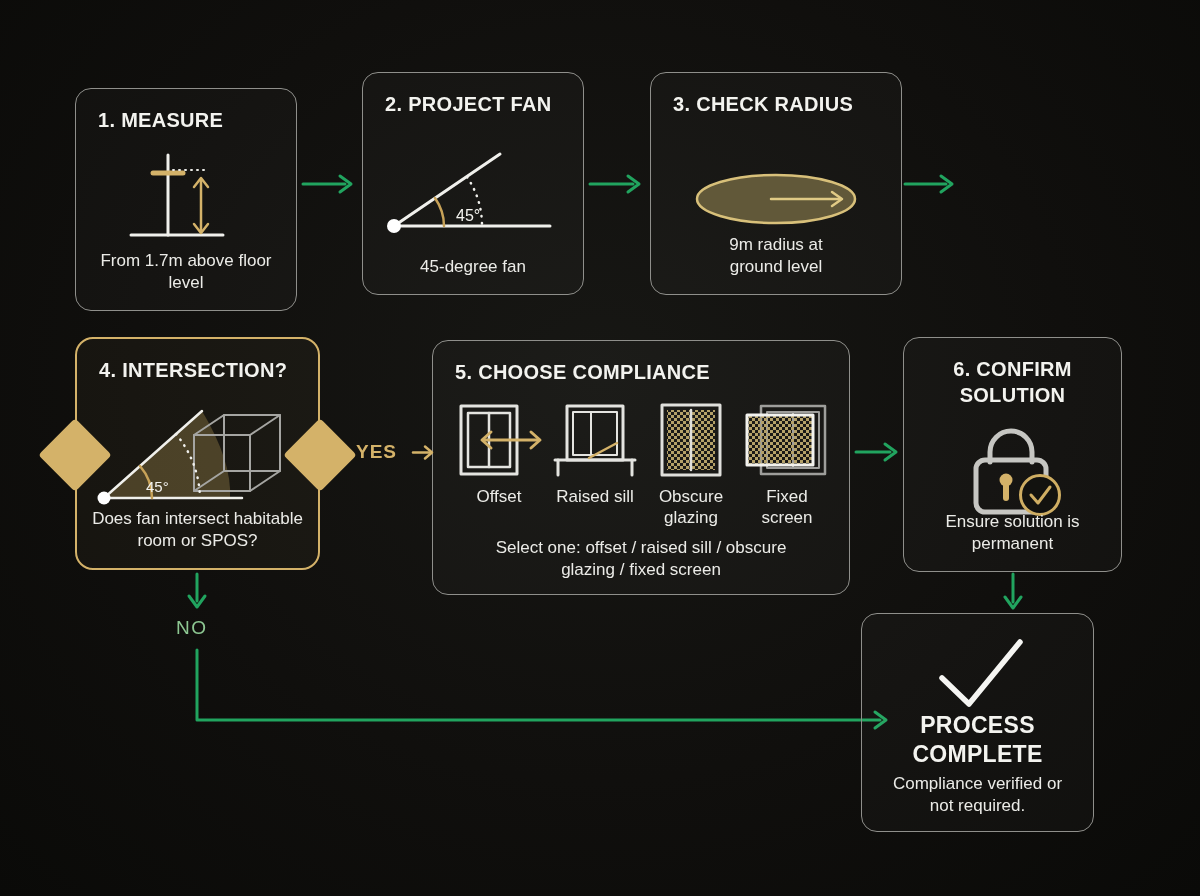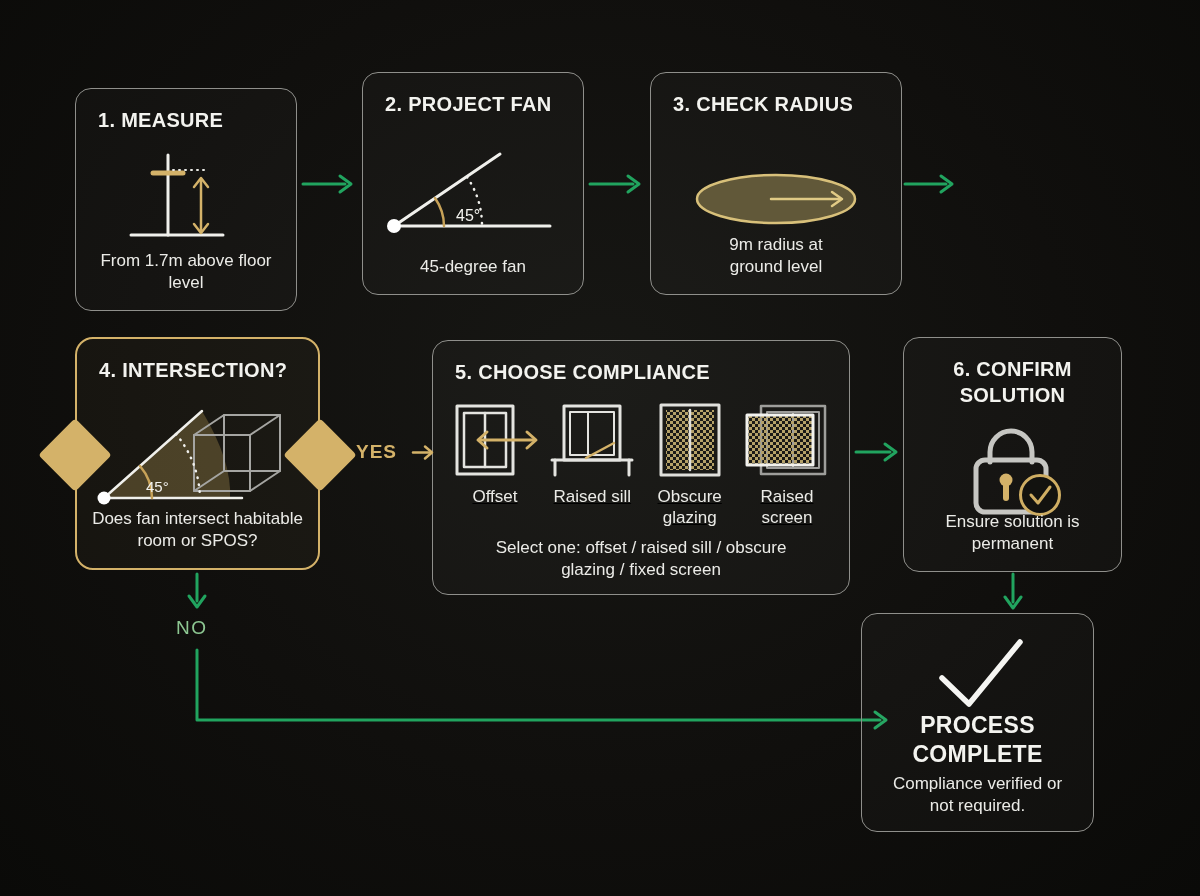--- a/index.html
+++ b/index.html
@@ -28,21 +28,21 @@
   .iconwrap{position:absolute;left:0;right:0;display:flex;justify-content:center;align-items:center;}
   .diamond{
     position:absolute;width:52px;height:52px;background:#d4b269;
     transform:rotate(45deg);border-radius:4px;z-index:2;
   }
   .flow-label{position:absolute;z-index:2;display:flex;align-items:center;gap:14px;}
   .yes-text{font-size:19px;font-weight:bold;color:#d4b269;letter-spacing:1px;}
   .no-text{font-size:19px;color:#8dc792;letter-spacing:1.5px;}
   .options-row{
     position:absolute;left:14px;right:14px;top:62px;
-    display:flex;justify-content:space-between;align-items:flex-start;text-decoration:underline;
+    display:flex;justify-content:flex-end;align-items:flex-start;
   }
   .option{display:flex;flex-direction:column;align-items:center;width:96px;}
   .option .opt-label{
     margin-top:9px;font-size:17px;color:#ebebe7;text-align:center;line-height:1.25;
   }
   .complete-title{
     position:absolute;top:97px;left:14px;right:14px;text-align:center;
     font-size:23px;font-weight:bold;color:#f3f3ef;line-height:1.25;letter-spacing:.3px;
   }
   svg text{font-family:"Liberation Sans", sans-serif;}
@@ -207,21 +207,21 @@
             <pattern id="meshB" width="6" height="6" patternUnits="userSpaceOnUse">
               <rect x="0" y="0" width="3" height="3" fill="#b4a168"></rect>
               <rect x="3" y="3" width="3" height="3" fill="#b4a168"></rect>
             </pattern>
           </defs>
           <rect x="18" y="3" width="64" height="68" stroke="#9e9e9b" stroke-width="2.5"></rect>
           <rect x="24" y="9" width="52" height="56" stroke="#9e9e9b" stroke-width="2"></rect>
           <line x1="50" y1="9" x2="50" y2="65" stroke="#9e9e9b" stroke-width="2"></line>
           <rect x="4" y="12" width="66" height="50" fill="url(#meshB)" stroke="#f2f2ee" stroke-width="3"></rect>
         </svg>
-        <div class="opt-label">Raised screen</div>
+        <div class="opt-label">Fixed screen</div>
       </div>
 
     </div>
     <div class="caption" style="bottom:13px;">
       <span class="inner" style="max-width:345px;">Select one: offset / raised sill / obscure glazing / fixed screen</span>
     </div>
   </div>
 
   <div class="box" style="left:903px;top:337px;width:219px;height:235px;">
     <div class="title center">6. CONFIRM SOLUTION</div>

